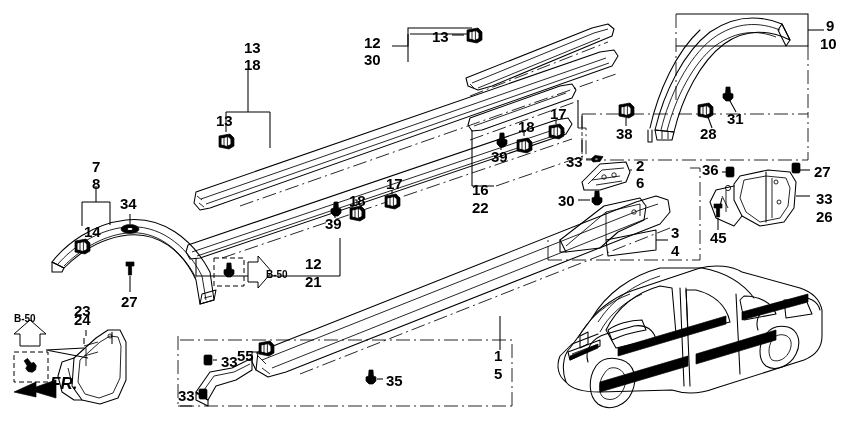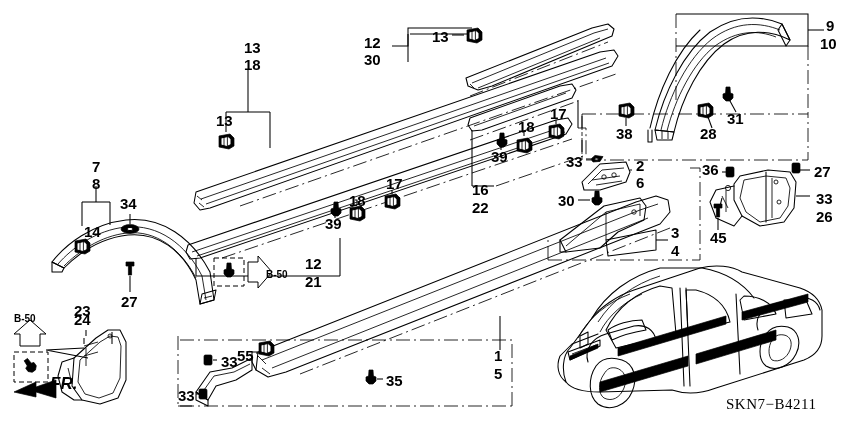--- a/index.html
+++ b/index.html
@@ -437,15 +437,14 @@
     <span class="lbl" style="left:178px;top:388px">33</span>
     <span class="lbl" style="left:386px;top:373px">35</span>
     <span class="lbl" style="left:494px;top:348px">1</span>
     <span class="lbl" style="left:494px;top:366px">5</span>
   </div>
 
   <span class="lbl bseries" style="left:266px;top:267px">B-50</span>
   <span class="lbl bseries" style="left:14px;top:311px">B-50</span>
   <span class="lbl" style="left:50px;top:376px;font-size:17px;font-style:italic">FR.</span>
 
-  <span class="dwg" style="left:726px;top:396px">SKN7−B4211</span>
 
 </div>
 
 </body></html>

